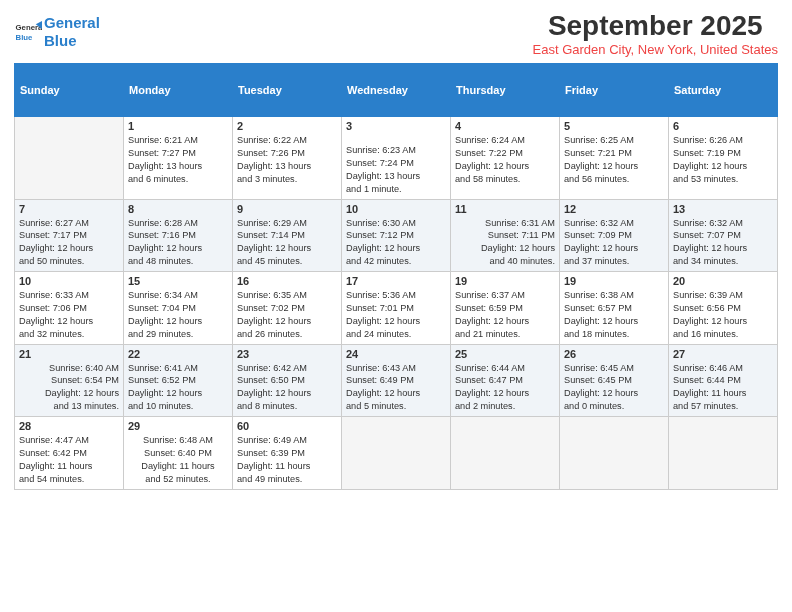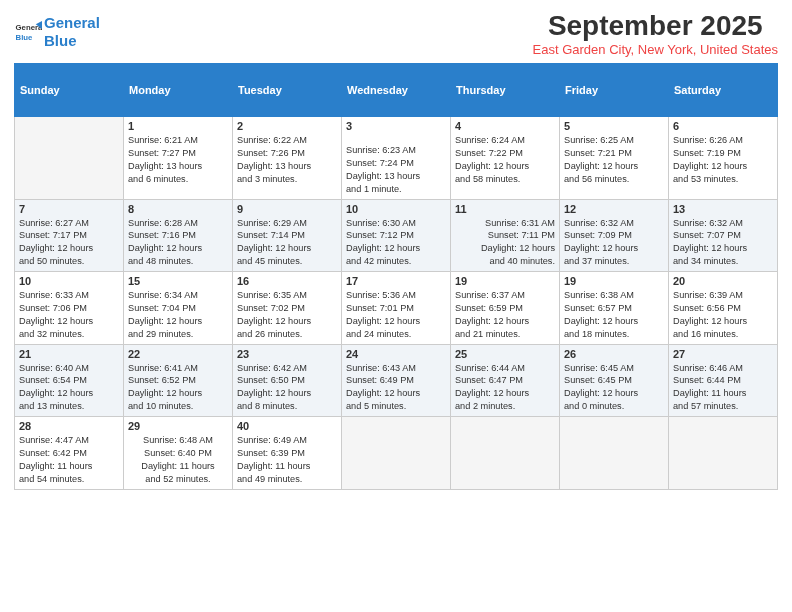--- a/index.html
+++ b/index.html
@@ -275,21 +275,21 @@
             <span class="day-number">20</span>
             <div class="day-info" style="white-space: pre-line;">Sunrise: 6:39 AM
 Sunset: 6:56 PM
 Daylight: 12 hours
 and 16 minutes.</div>
           </td>
         </tr>
         <tr class="row-shaded">
           <td>
             <span class="day-number">21</span>
-            <div class="day-info" style="white-space: pre-line;">Sunrise: 6:40 AM
+            <div class="day-info" style="white-space: pre-line; text-align: right;">Sunrise: 6:40 AM
 Sunset: 6:54 PM
 Daylight: 12 hours
 and 13 minutes.</div>
           </td>
           <td>
             <span class="day-number">22</span>
             <div class="day-info" style="white-space: pre-line;">Sunrise: 6:41 AM
 Sunset: 6:52 PM
 Daylight: 12 hours
 and 10 minutes.</div>
@@ -339,21 +339,21 @@
 and 54 minutes.</div>
           </td>
           <td>
             <span class="day-number">29</span>
             <div class="day-info" style="white-space: pre-line; text-align: center;">Sunrise: 6:48 AM
 Sunset: 6:40 PM
 Daylight: 11 hours
 and 52 minutes.</div>
           </td>
           <td>
-            <span class="day-number">40</span>
+            <span class="day-number">60</span>
             <div class="day-info" style="white-space: pre-line;">Sunrise: 6:49 AM
 Sunset: 6:39 PM
 Daylight: 11 hours
 and 49 minutes.</div>
           </td>
           <td class="empty"></td>
           <td class="empty"></td>
           <td class="empty"></td>
           <td class="empty"></td>
         </tr>

